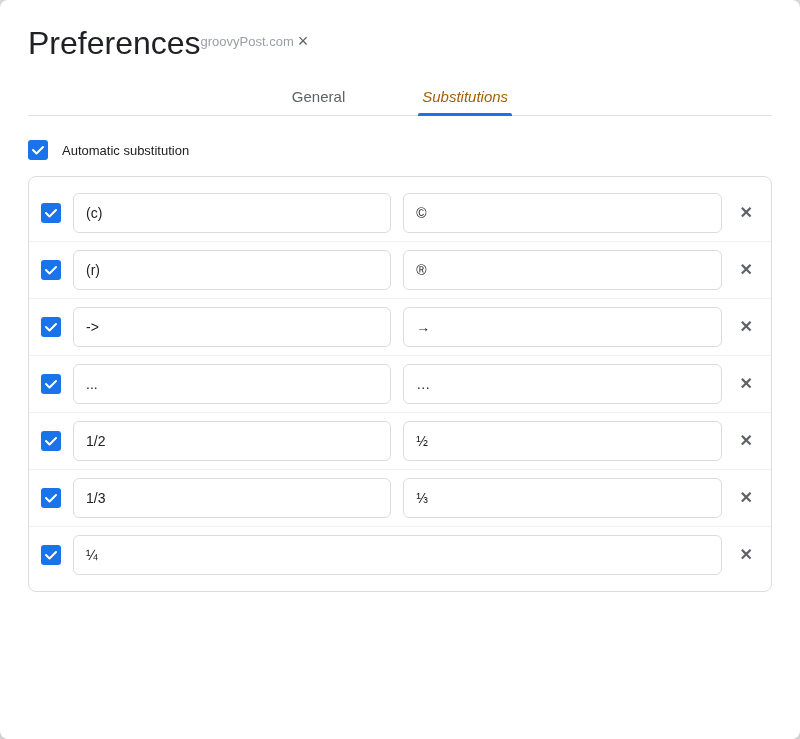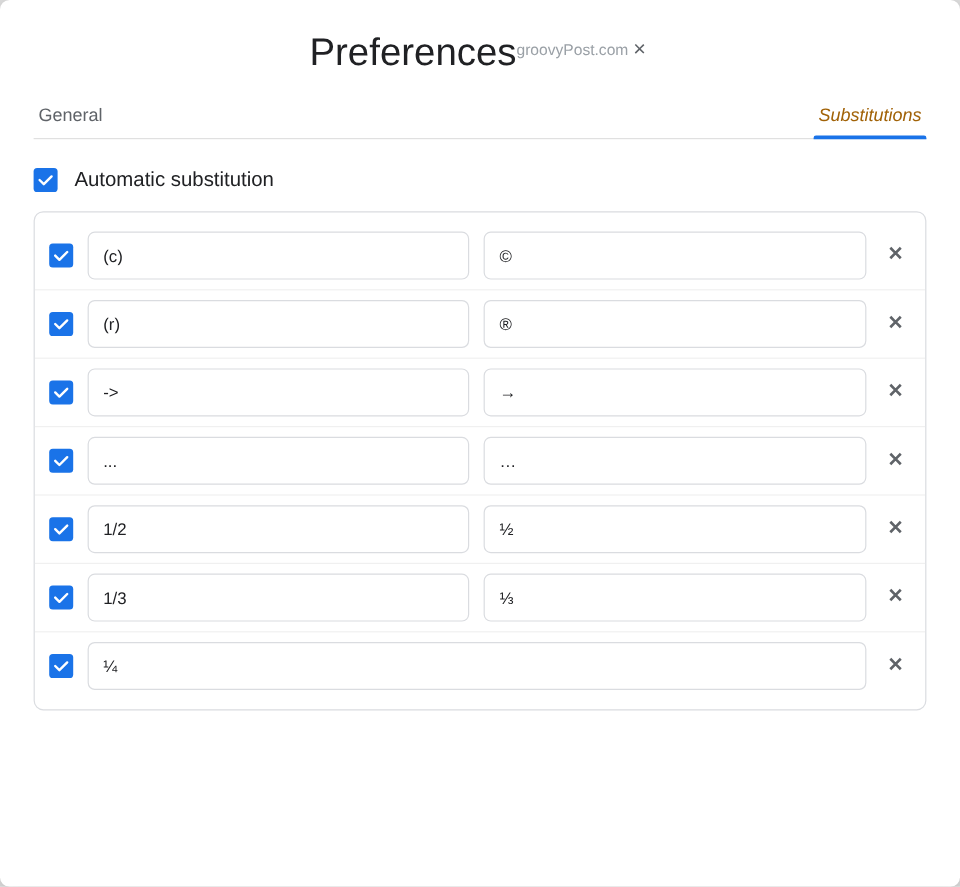--- a/index.html
+++ b/index.html
@@ -22,21 +22,21 @@
       border-radius: 8px;
       width: 800px;
       min-height: 739px;
       box-shadow: 0 4px 20px rgba(0,0,0,0.2);
       padding: 24px 28px 28px 28px;
       position: relative;
     }
 
     .dialog-header {
       display: flex;
-      justify-content: center;
+      justify-content: flex-start;
       align-items: flex-start;
       margin-bottom: 16px;
     }
 
     .dialog-title {
       font-size: 32px;
       font-weight: 400;
       color: #202124;
       line-height: 1.2;
     }
@@ -57,21 +57,21 @@
       border: none;
       cursor: pointer;
       font-size: 18px;
       color: #5f6368;
       padding: 2px 4px;
       line-height: 1;
     }
 
     .tabs {
       display: flex;
-      justify-content: space-between;
+      justify-content: center;
       gap: 69px;
       border-bottom: 1px solid #e0e0e0;
       margin-bottom: 24px;
     }
 
     .tab {
       padding: 10px 4px;
       font-size: 15px;
       cursor: pointer;
       border: none;
@@ -99,21 +99,21 @@
     }
 
     .auto-sub-row {
       display: flex;
       align-items: center;
       gap: 14px;
       margin-bottom: 16px;
     }
 
     .auto-sub-label {
-      font-size: 17px;
+      font-size: 13px;
       color: #202124;
     }
 
     .checkbox-blue {
       width: 20px;
       height: 20px;
       background: #1a73e8;
       border-radius: 3px;
       display: flex;
       align-items: center;

